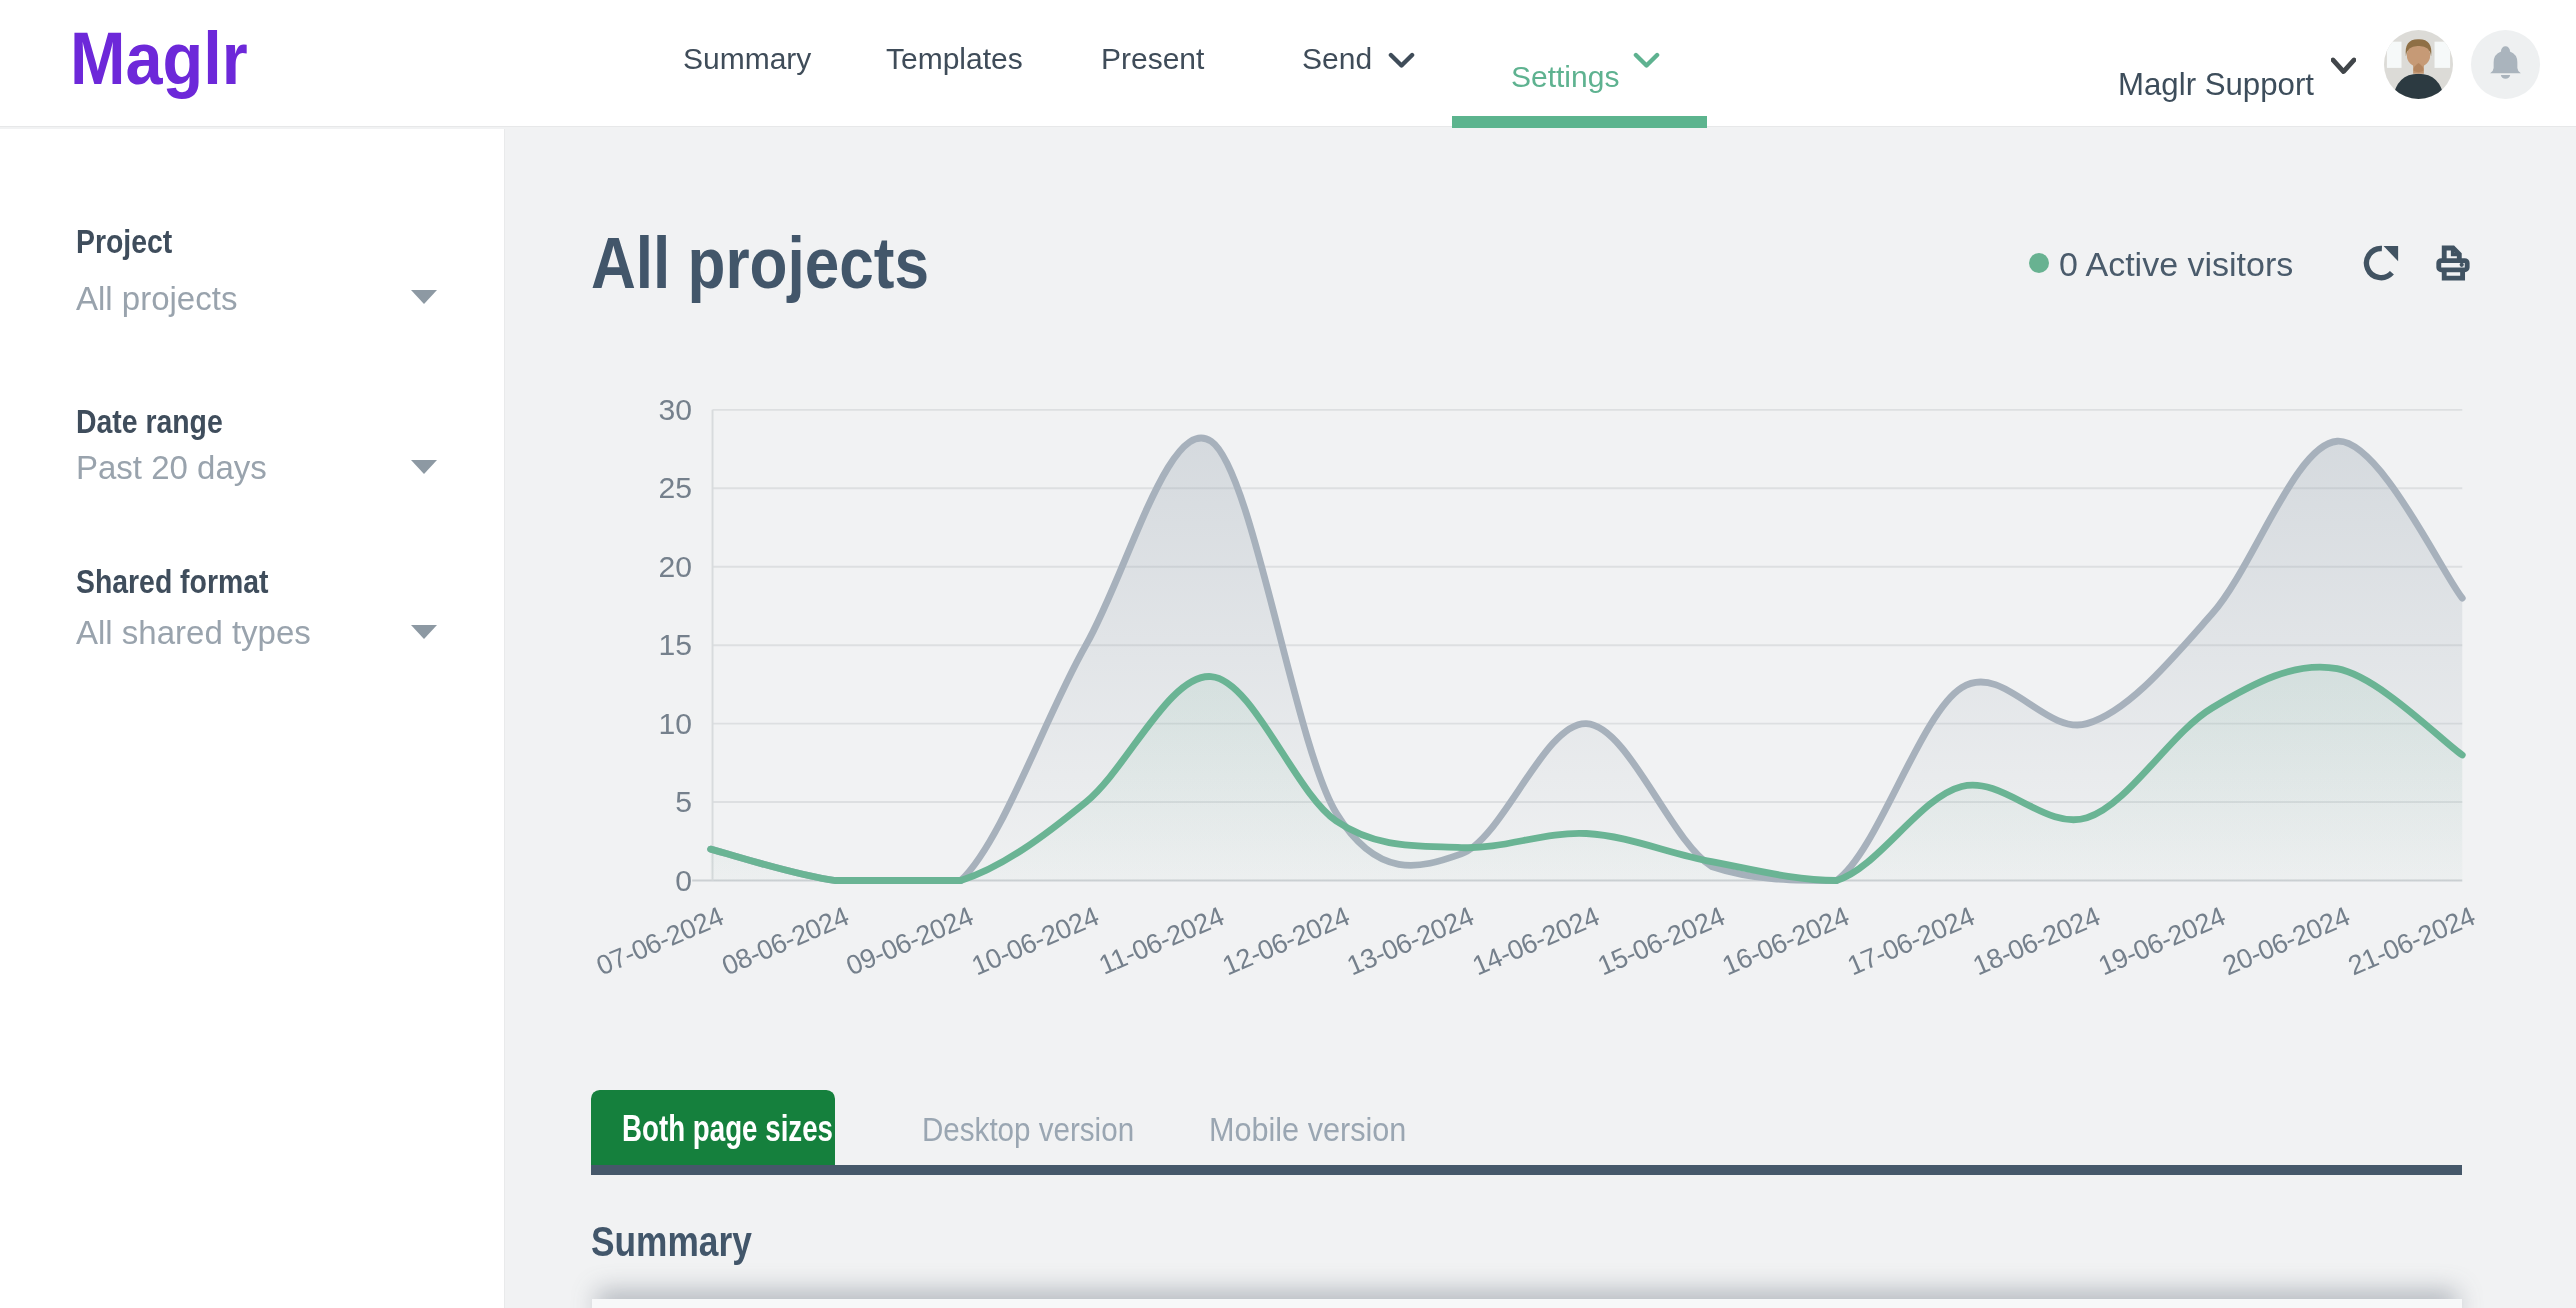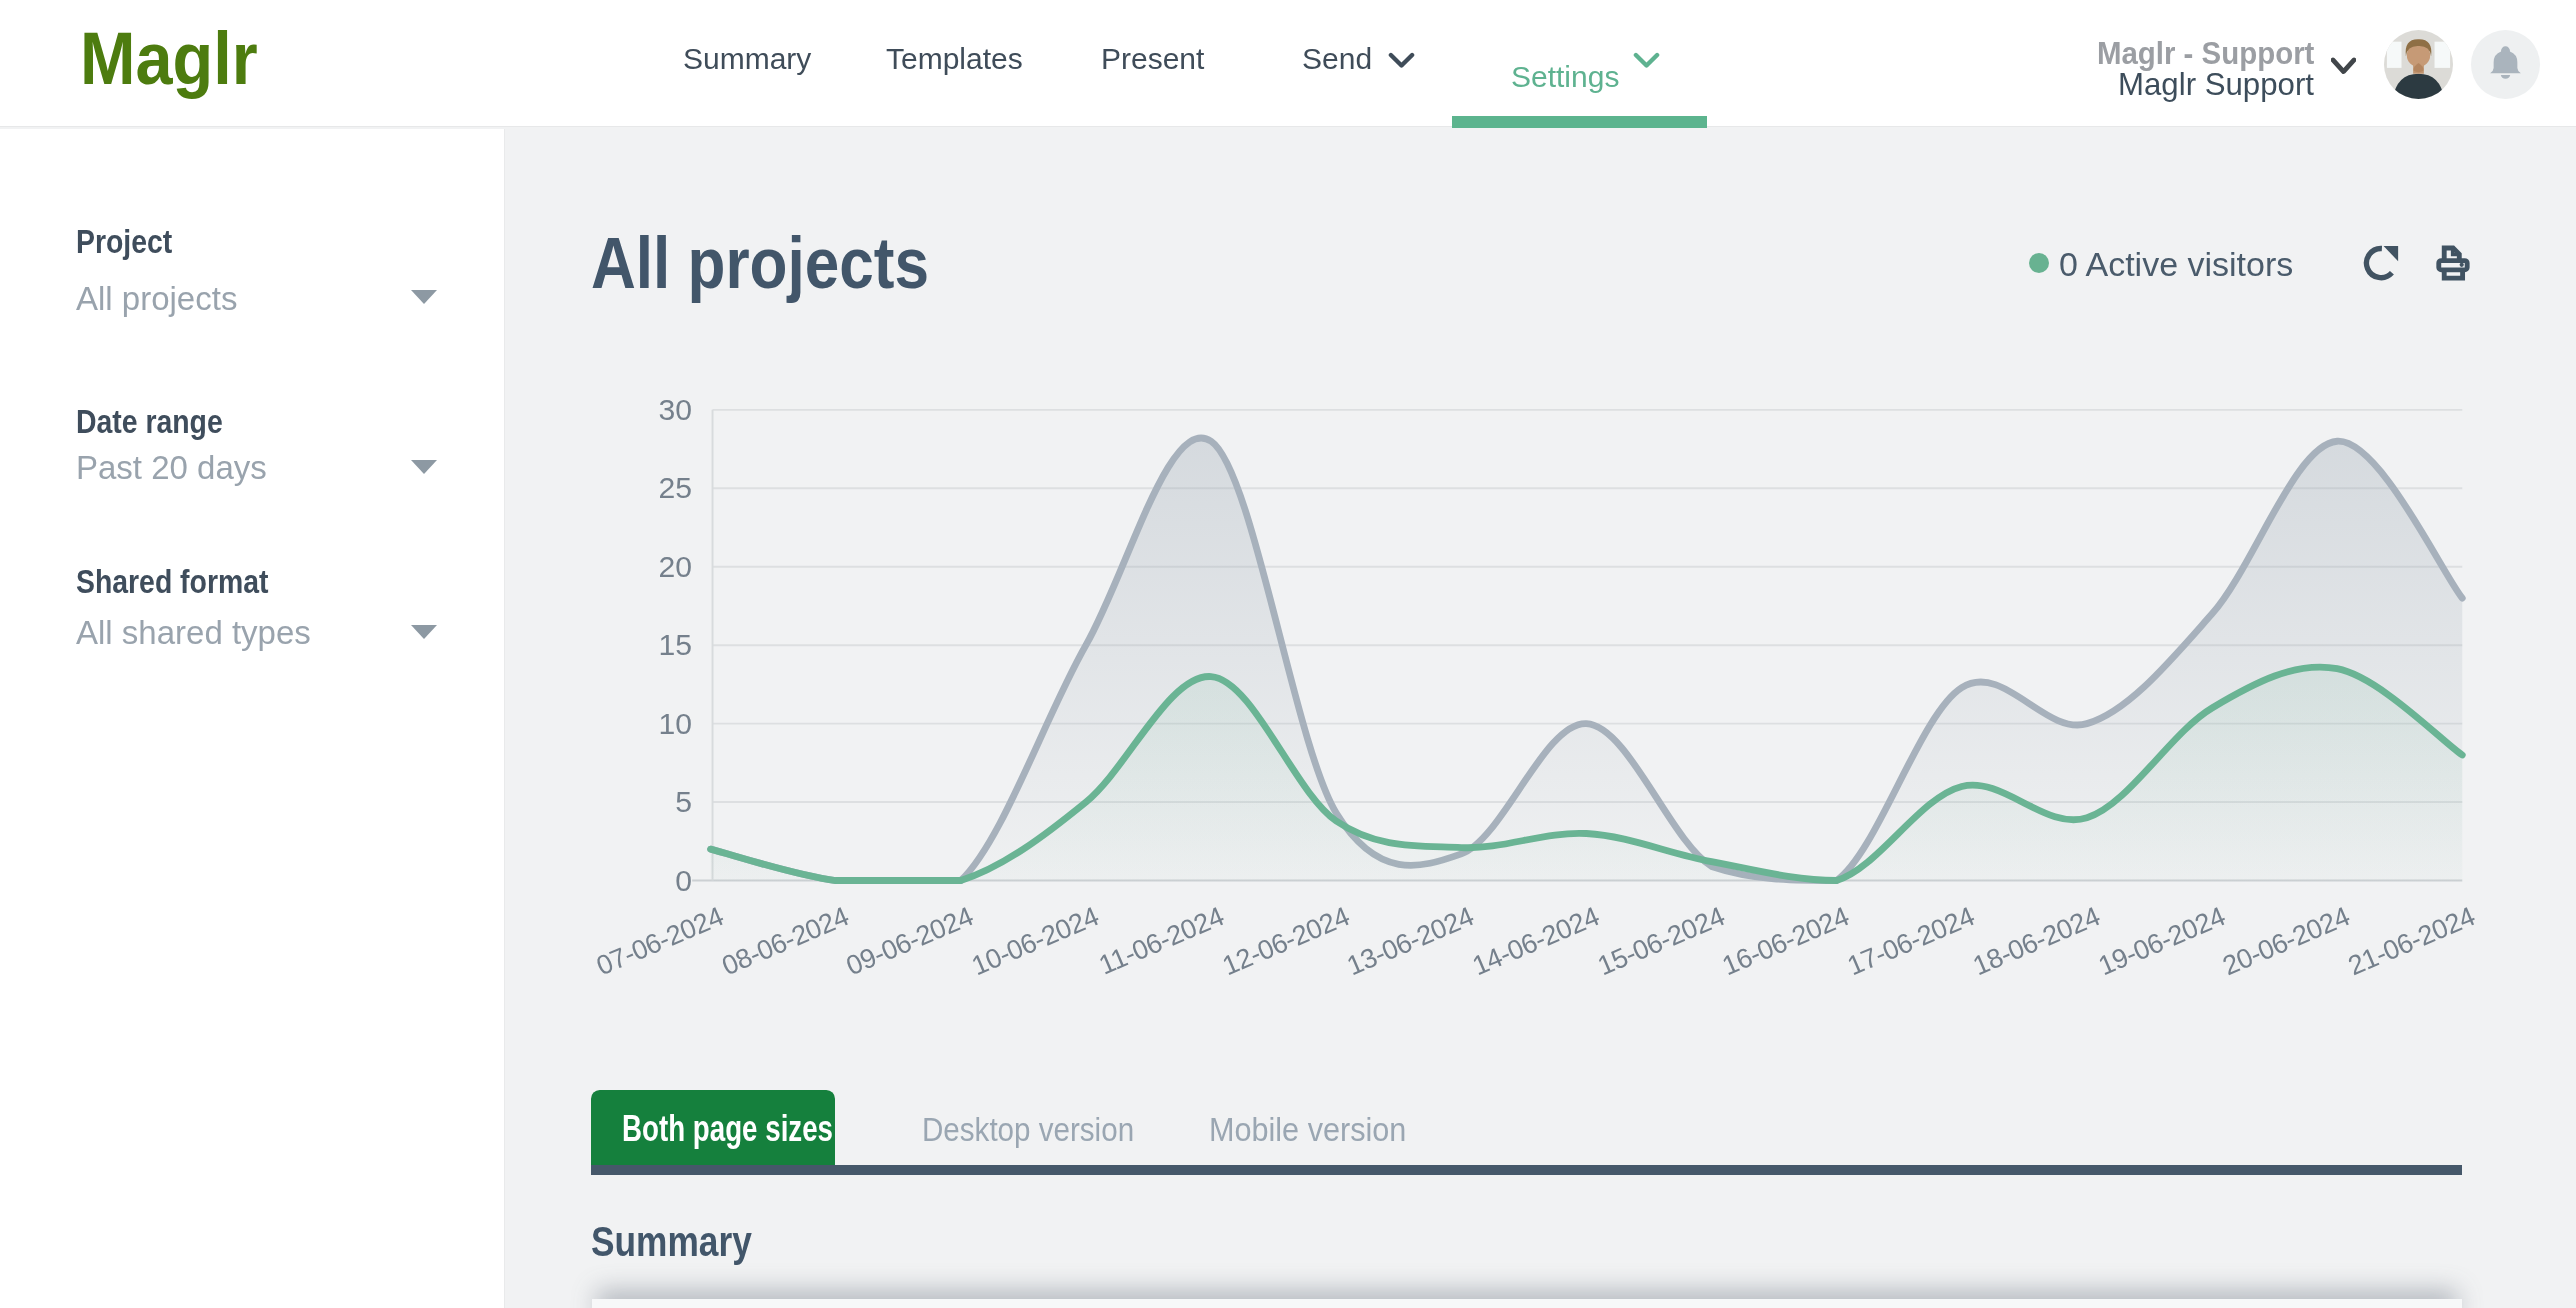--- a/index.html
+++ b/index.html
@@ -3,21 +3,21 @@
 <meta charset="utf-8">
 <style>
 * { margin:0; padding:0; box-sizing:border-box; }
 html,body { width:2576px; height:1308px; overflow:hidden; }
 body { font-family:"Liberation Sans", sans-serif; background:#f1f2f3; position:relative; }
 .abs { position:absolute; }
 .cx { display:inline-block; transform-origin:0 0; }
 
 
 #header { position:absolute; left:0; top:0; width:2576px; height:127px; background:#ffffff; border-bottom:1.9px solid #e7e8e9; }
-#logo { position:absolute; left:80px; top:22.4px; font-size:74px; line-height:1; font-weight:bold; color:#4d7c0f; }
+#logo { position:absolute; left:70px; top:22.4px; font-size:74px; line-height:1; font-weight:bold; color:#6d28d9; }
 .nav { position:absolute; top:44px; font-size:30px; line-height:1; color:#3f4c59; white-space:nowrap; }
 #settings-bar { position:absolute; left:1452px; top:116px; width:255px; height:11.7px; background:#5cb48e; }
 
 #uname1 { position:absolute; top:37px; left:1828px; width:486px; text-align:right; font-size:32px; line-height:1; font-weight:bold; color:#9b9ea3; }
 #uname2 { position:absolute; top:68px; left:1828px; width:486px; text-align:right; font-size:32px; line-height:1; color:#3d4d5b; }
 #uchev { position:absolute; left:2331px; top:56px; }
 #avatar { position:absolute; left:2384px; top:30px; width:69px; height:69px; border-radius:50%; overflow:hidden; }
 #bellc { position:absolute; left:2471px; top:30px; width:69px; height:69px; border-radius:50%; background:#eef0f1; }
 
 
@@ -63,21 +63,20 @@
   <div class="nav" style="left:1101px;">Present</div>
   <div class="nav" style="left:1302px;">Send</div>
   <svg class="abs" style="left:1388px; top:52px;" width="27" height="17.5" viewBox="0 0 28 18">
       <path d="M3 3 L14 14 L25 3" fill="none" stroke="#3f4c59" stroke-width="4.5" stroke-linecap="round" stroke-linejoin="round"></path>
     </svg>
   <div class="nav" style="left:1511px; color:#5eb290;margin-top:18px;">Settings</div>
   <svg class="abs" style="left:1633px; top:52px;" width="27" height="17.5" viewBox="0 0 28 18">
       <path d="M3 3 L14 14 L25 3" fill="none" stroke="#5eb290" stroke-width="4.5" stroke-linecap="round" stroke-linejoin="round"></path>
     </svg>
   <div id="settings-bar"></div>
-  <div id="uname1"><span class="cx" style="transform:scaleX(0.92); transform-origin:100% 0;">Maglr - Support</span></div>
   <div id="uname2"><span class="cx" style="transform:scaleX(0.975); transform-origin:100% 0;">Maglr Support</span></div>
   <svg id="uchev" width="25" height="21.4" viewBox="0 0 26 22">
       <path d="M2 4 L13 16 L24 4" fill="none" stroke="#41464a" stroke-width="5" stroke-linecap="round" stroke-linejoin="round"></path>
     </svg>
   <div id="avatar">
     <svg width="69" height="69" viewBox="0 0 71 71">
       <rect width="71" height="71" fill="#dcdbd7"></rect>
       <rect x="3" y="12" width="15" height="27" fill="#f6f9f9"></rect>
       <rect x="52" y="12" width="16" height="27" fill="#f6f9f9"></rect>
       <path d="M9 71 Q13 45 35.5 45 Q58 45 62 71 Z" fill="#2c3a41"></path>

